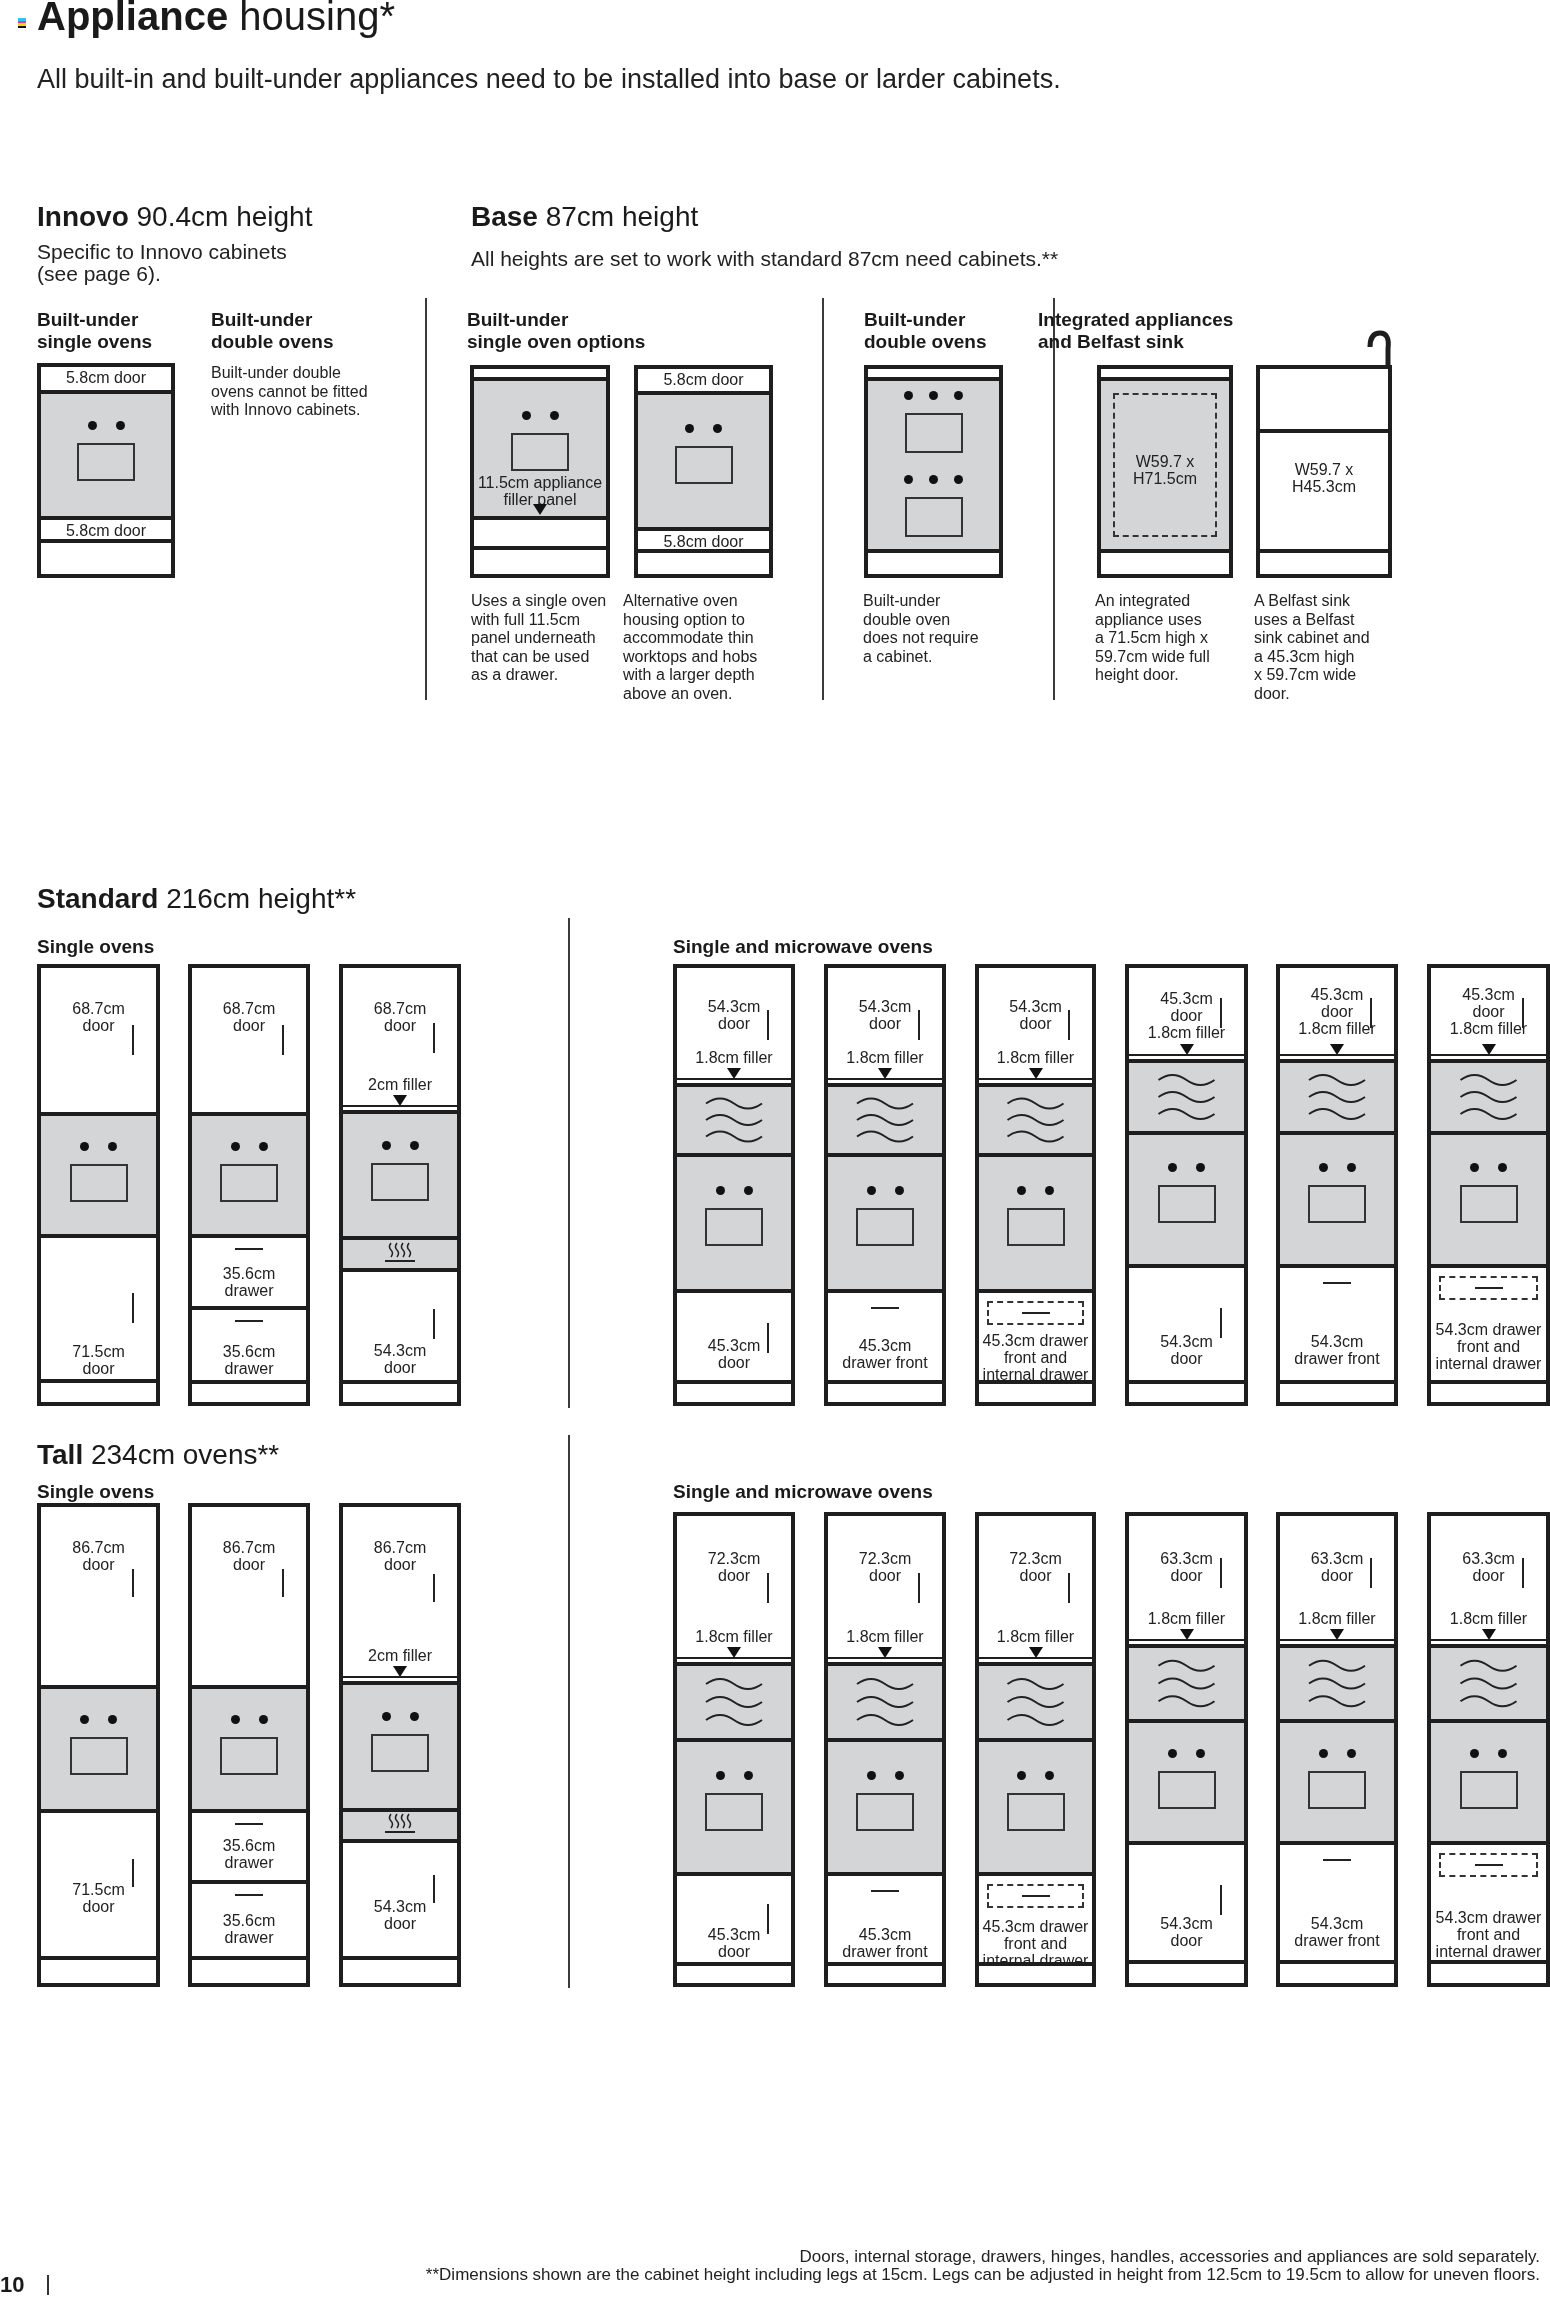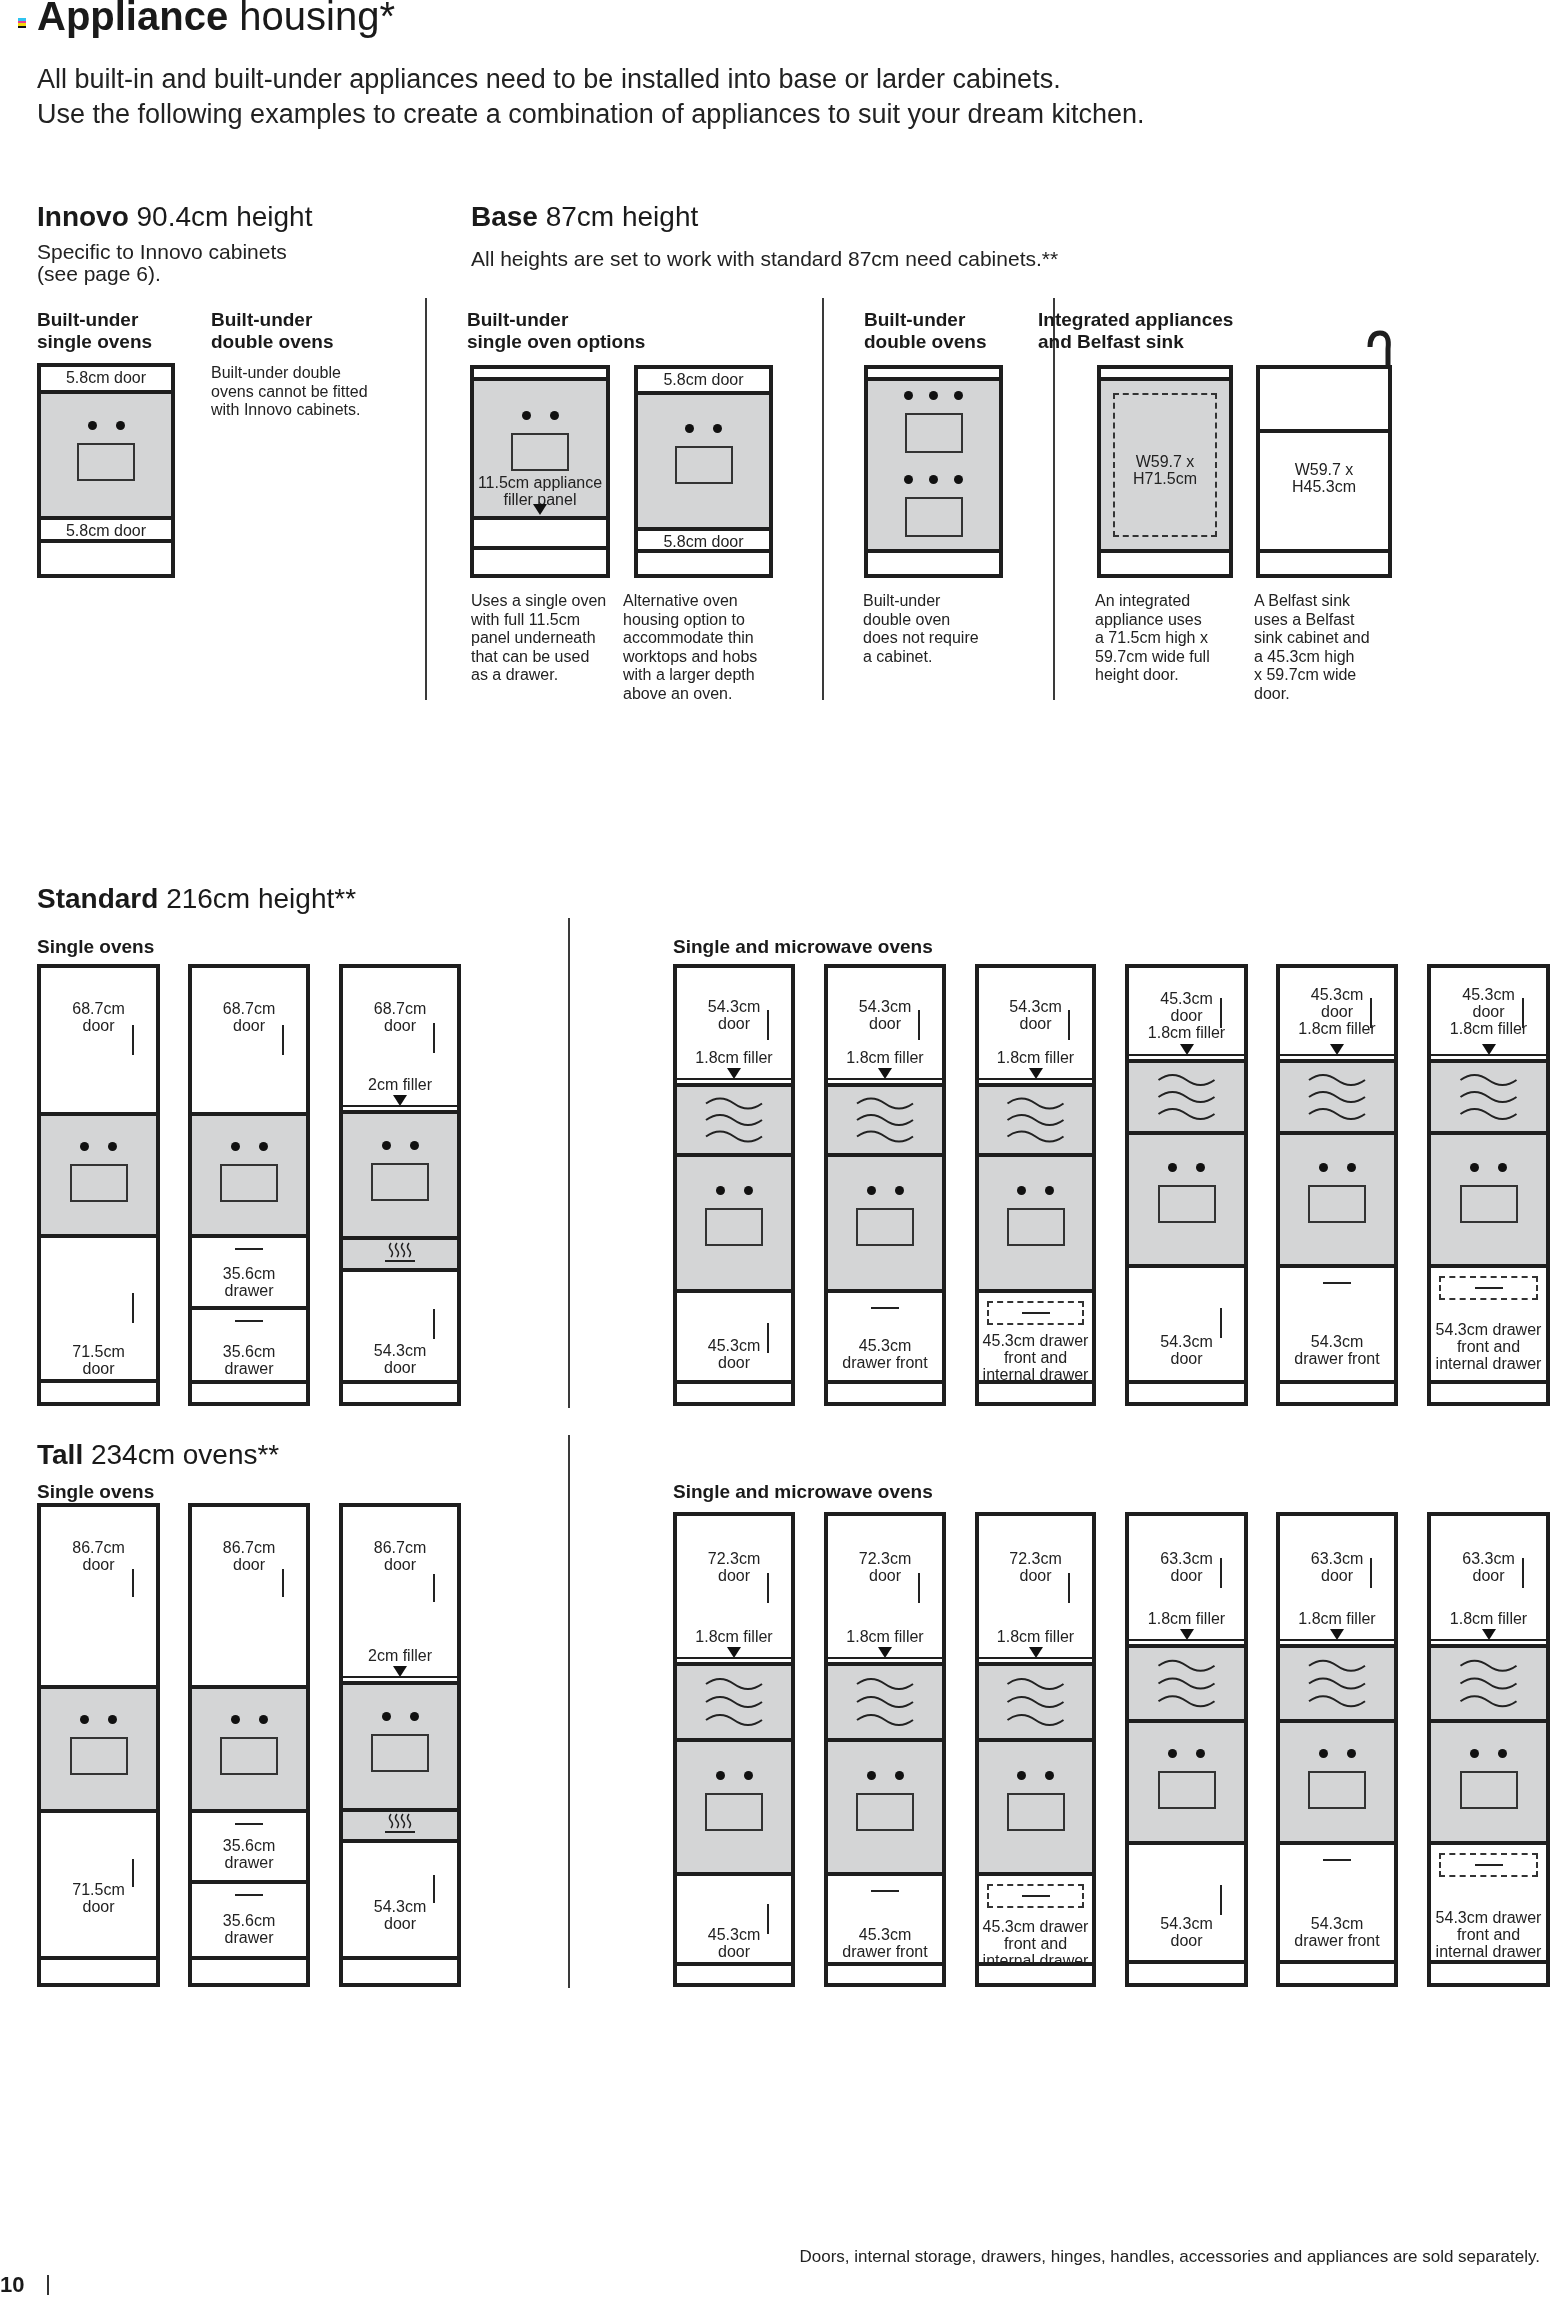--- a/index.html
+++ b/index.html
@@ -38,21 +38,20 @@
 
 <div class="abs regmark">
   <span style="background:#2ec4f0"></span>
     <span style="background:#e83e8c"></span>
     <span style="background:#f5d90a"></span>
     <span style="background:#111"></span>
 </div>
 <div class="abs title"><b>Appliance</b><span> housing*</span></div>
 <div class="abs intro">
   <div>All built-in and built-under appliances need to be installed into base or larder cabinets.</div>
-  <div>Use the following examples to create a combination of appliances to suit your dream kitchen.</div>
 </div>
 
 <div class="abs h2" style="left:37px;top:200px"><b>Innovo</b><span> 90.4cm height</span></div>
 <div class="abs sub" style="left:37px;top:241px">
   <div>Specific to Innovo cabinets</div>
   <div>(see page 6).</div>
 </div>
 <div class="abs h3" style="left:37px;top:309px">
   <div>Built-under</div>
   <div>single ovens</div>
@@ -802,15 +801,16 @@
           <div>front and</div>
           <div>internal drawer</div>
         </div>
       </div>
       <div class="sec bt" style="top: 444px; height: 22px;"></div>
     </div>
   </div>
 
 <div class="abs footer" style="top:2248px">
   <div>Doors, internal storage, drawers, hinges, handles, accessories and appliances are sold separately.</div>
+  <div>**Dimensions shown are the cabinet height including legs at 15cm. Legs can be adjusted in height from 12.5cm to 19.5cm to allow for uneven floors.</div>
 </div>
 <div class="abs pagenum">10</div>
 <div class="abs pagebar"></div>
 
 </body></html>

